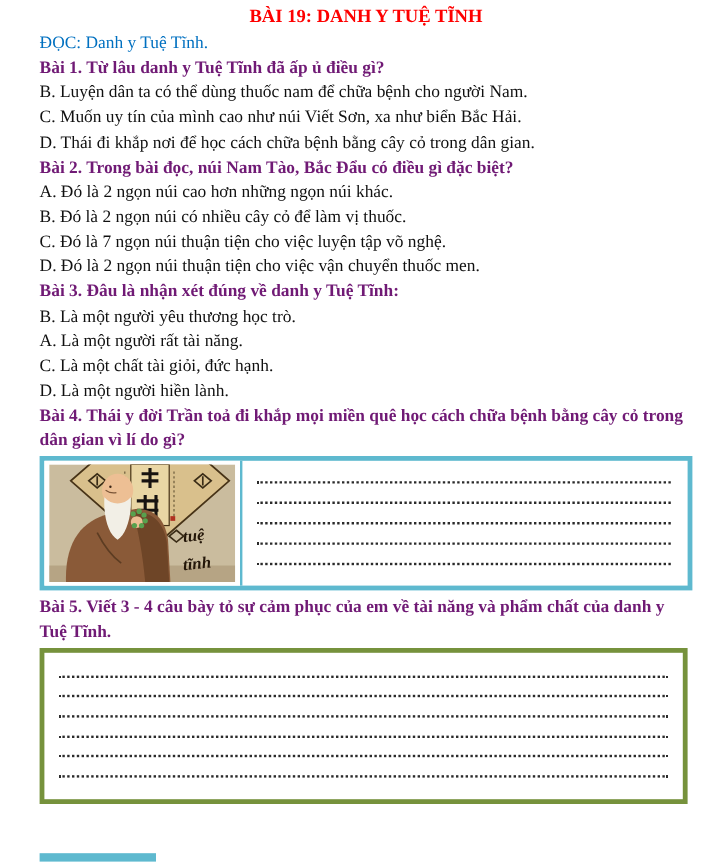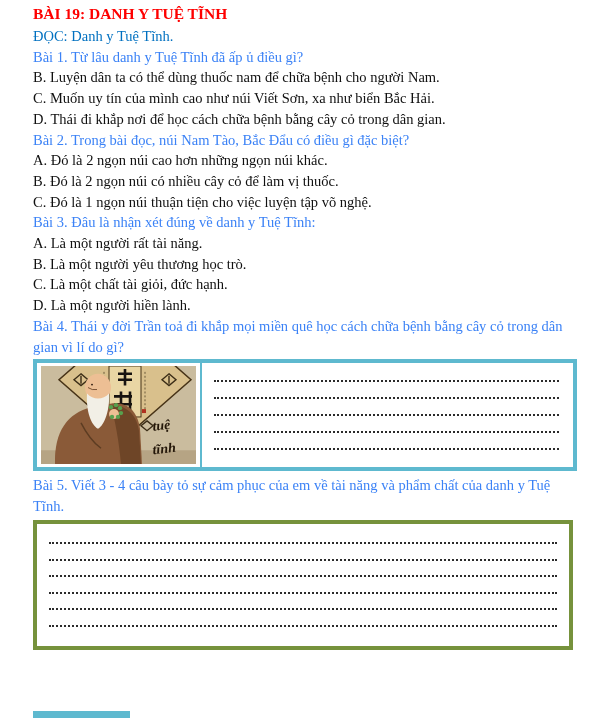--- a/index.html
+++ b/index.html
@@ -1,24 +1,24 @@
 <!DOCTYPE html>
 <html><head>
 <meta charset="utf-8">
 <style>
   html,body{margin:0;padding:0;}
   body{width:605px;height:720px;background:#ffffff;overflow:hidden;
        font-family:"Liberation Serif","DejaVu Serif",serif;color:#101010;}
   .page{position:relative;width:605px;height:720px;box-sizing:border-box;
         padding:3px 28px 0 33px;background:#fff;}
   p{margin:0;font-size:14.5px;line-height:20.7px;white-space:normal;}
-  .title{font-size:15.5px;font-weight:bold;color:#fe0000;
+  .title{font-size:15.5px;font-weight:bold;color:#fe0000;text-align:center;
          line-height:21px;margin-bottom:2px;}
   .reading{font-weight:normal;color:#0070c0;}
-  .qhead{font-weight:normal;color:#3b82f6;}
+  .qhead{font-weight:bold;color:#701a75;}
   .opt{font-weight:normal;}
   
   .tealbox{box-sizing:border-box;width:544px;height:112px;margin:2px 0 4px 0;
            border:4px solid #5eb9cf;background:#fff;display:flex;align-items:stretch;}
   .imgcell{width:163px;box-sizing:border-box;padding:3px 2px 3px 4px;background:#fff;}
   .imgcell svg{display:block;width:155px;height:98px;}
   .vdivider{width:2px;background:#5eb9cf;}
   .linescell{flex:1;display:flex;flex-direction:column;justify-content:space-evenly;
              padding:2px 14px 2px 12px;}
   .dotline{height:0;border-bottom:2px dotted #2b2b2b;}
@@ -38,25 +38,26 @@
   <p class="reading">ĐỌC: Danh y Tuệ Tĩnh.</p>
 
   <p class="qhead">Bài 1. Từ lâu danh y Tuệ Tĩnh đã ấp ủ điều gì?</p>
   <p class="opt">B. Luyện dân ta có thể dùng thuốc nam để chữa bệnh cho người Nam.</p>
   <p class="opt">C. Muốn uy tín của mình cao như núi Viết Sơn, xa như biển Bắc Hải.</p>
   <p class="opt">D. Thái đi khắp nơi để học cách chữa bệnh bằng cây cỏ trong dân gian.</p>
 
   <p class="qhead">Bài 2. Trong bài đọc, núi Nam Tào, Bắc Đẩu có điều gì đặc biệt?</p>
   <p class="opt">A. Đó là 2 ngọn núi cao hơn những ngọn núi khác.</p>
   <p class="opt">B. Đó là 2 ngọn núi có nhiều cây cỏ để làm vị thuốc.</p>
-  <p class="opt">C. Đó là 1 ngọn núi thuận tiện cho việc luyện tập võ nghệ.</p>
+  <p class="opt">C. Đó là 7 ngọn núi thuận tiện cho việc luyện tập võ nghệ.</p>
+  <p class="opt">D. Đó là 2 ngọn núi thuận tiện cho việc vận chuyển thuốc men.</p>
 
   <p class="qhead">Bài 3. Đâu là nhận xét đúng về danh y Tuệ Tĩnh:</p>
+  <p class="opt">B. Là một người yêu thương học trò.</p>
   <p class="opt">A. Là một người rất tài năng.</p>
-  <p class="opt">B. Là một người yêu thương học trò.</p>
   <p class="opt">C. Là một chất tài giỏi, đức hạnh.</p>
   <p class="opt">D. Là một người hiền lành.</p>
 
   <p class="qhead">Bài 4. Thái y đời Trần toả đi khắp mọi miền quê học cách chữa bệnh bằng cây cỏ trong dân gian vì lí do gì?</p>
 
   <div class="tealbox">
     <div class="imgcell">
       <svg viewBox="0 0 155 100" preserveAspectRatio="none">
 
         <rect x="0" y="0" width="155" height="100" fill="#cabc9e"></rect>

